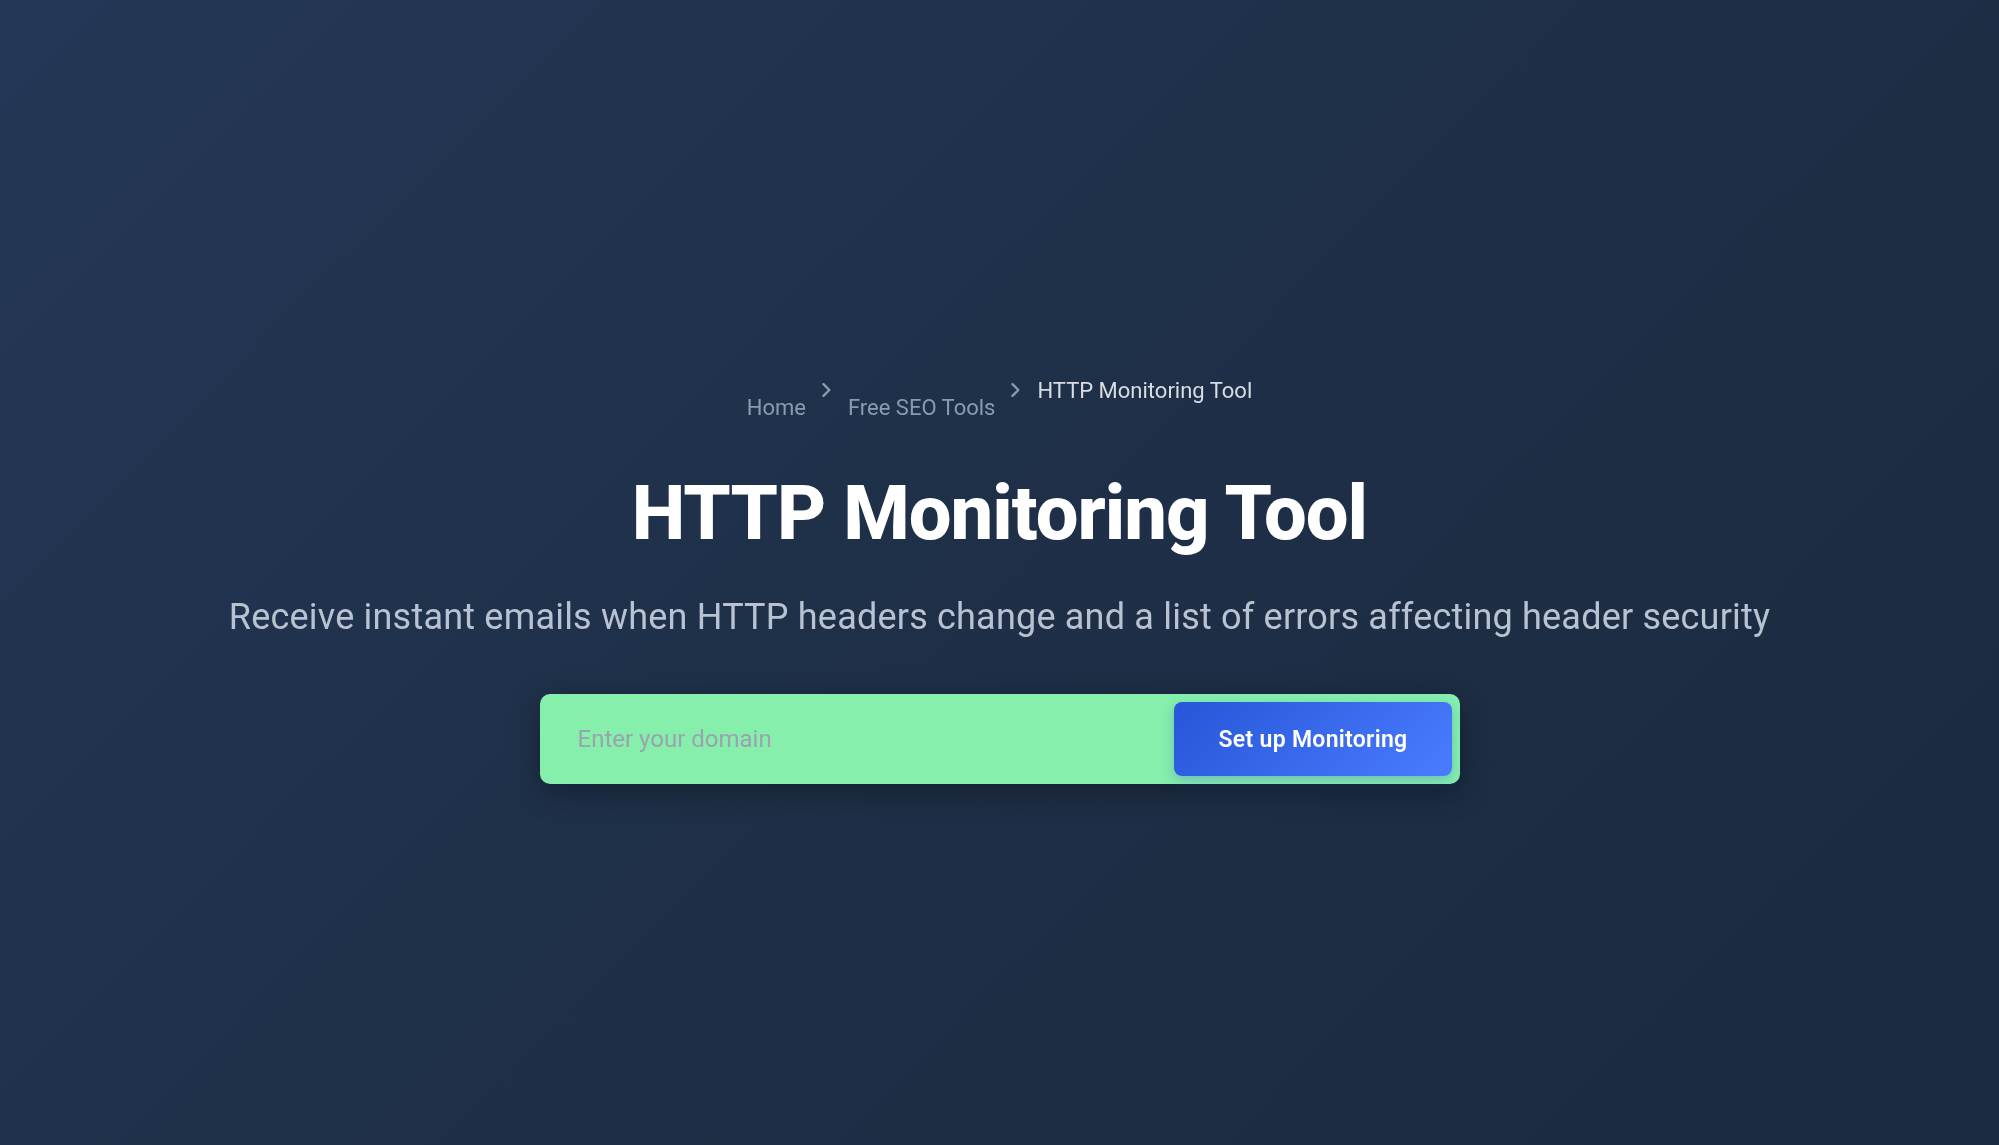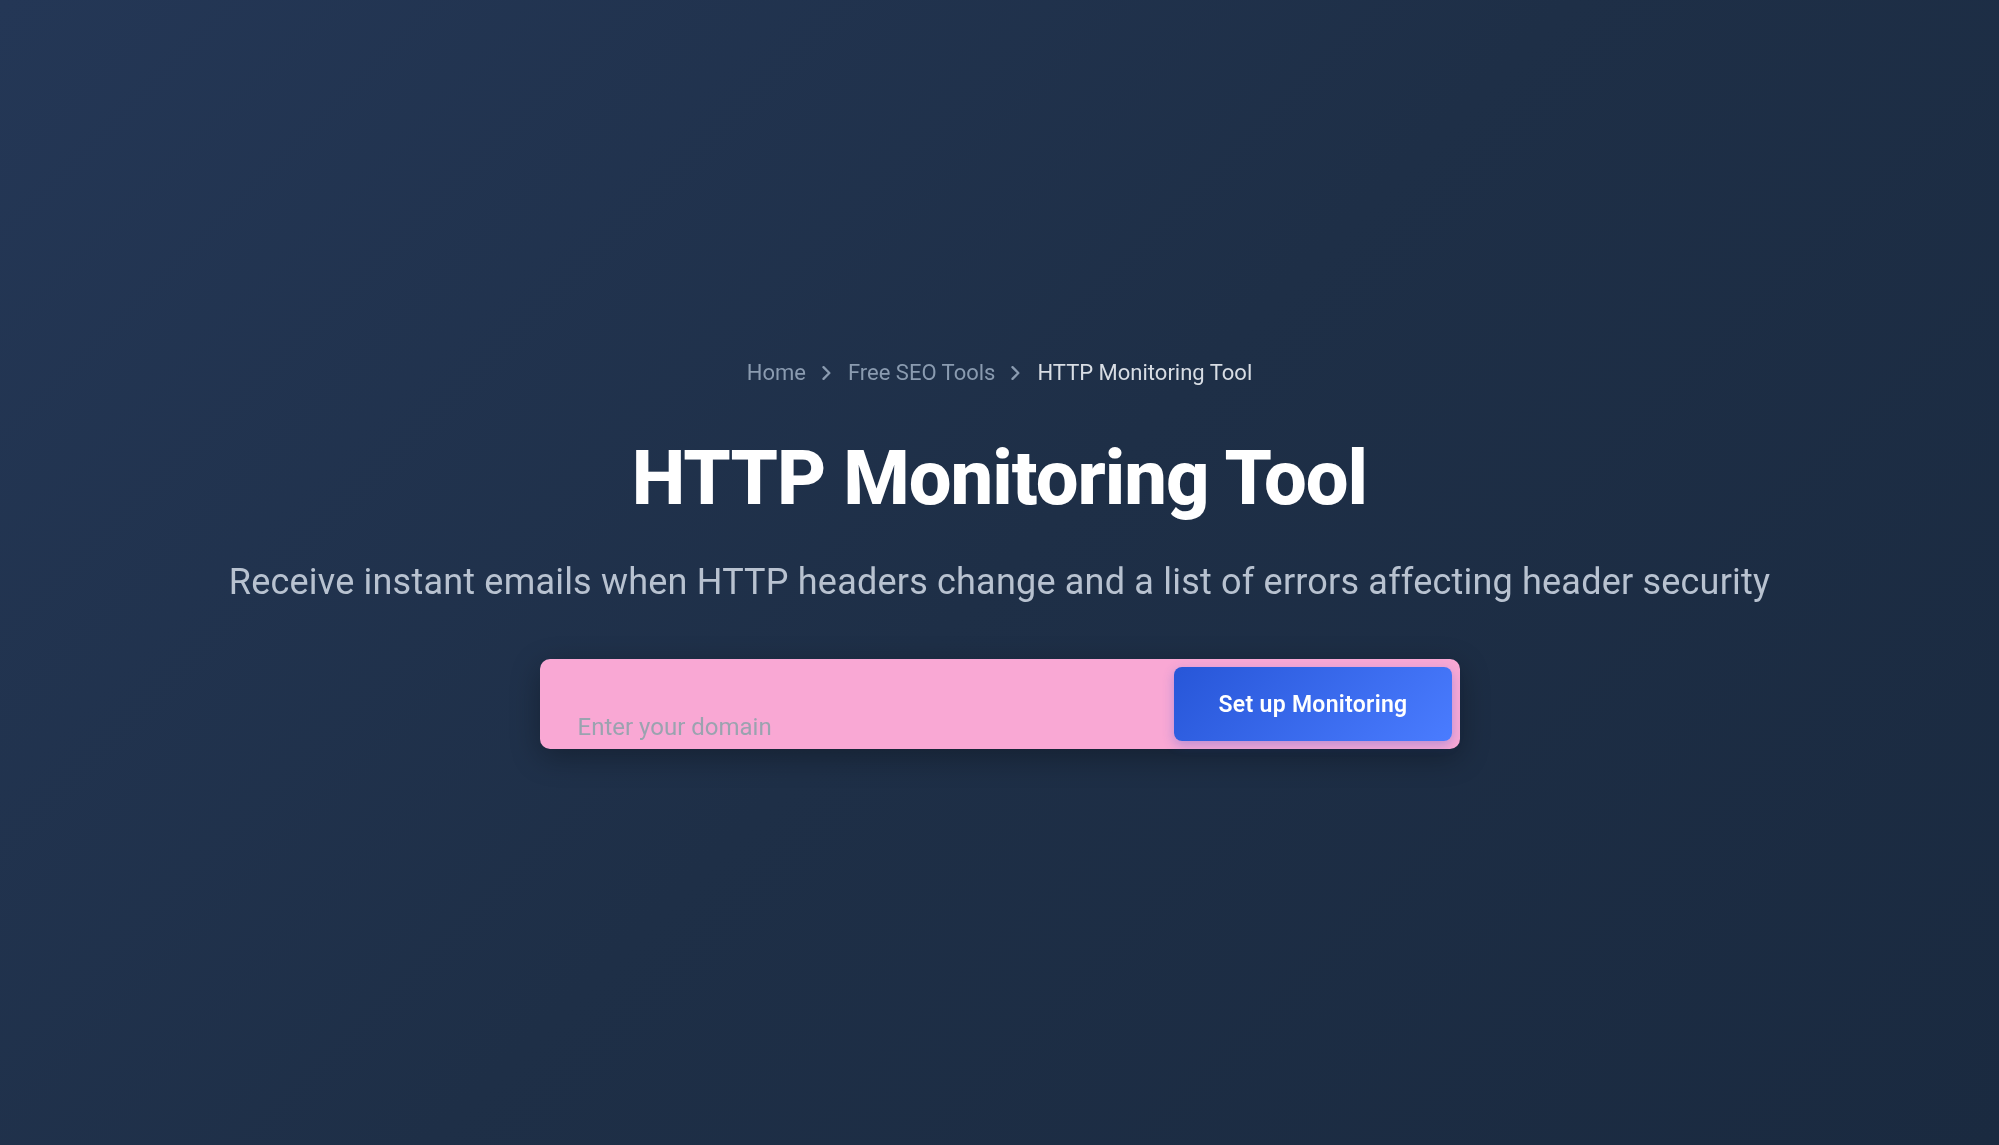--- a/index.html
+++ b/index.html
@@ -33,20 +33,21 @@
       gap: 16px;
       margin-bottom: 48px;
     }
 
     .breadcrumb-link {
       color: #8a9bb0;
       font-size: 22px;
       font-weight: 400;
       text-decoration: none;
       cursor: pointer;
+      margin-top: 35px;
     }
 
     .breadcrumb-current {
       color: #d8dde4;
       font-size: 22px;
       font-weight: 400;
     }
 
     .breadcrumb-chevron {
       color: #8a9bb0;
@@ -71,26 +72,26 @@
     .page-subtitle {
       color: #b8c2d0;
       font-size: 36px;
       font-weight: 400;
       text-align: center;
       margin-bottom: 56px;
       letter-spacing: 0.2px;
     }
 
     .search-container {
-      background: #f9a8d4;
+      background: #86efac;
       border-radius: 10px;
       width: 920px;
       height: 90px;
       display: flex;
-      align-items: flex-end;
+      align-items: center;
       padding: 8px 8px 8px 38px;
       box-shadow: 0 8px 30px rgba(0, 0, 0, 0.3);
     }
 
     .domain-input {
       flex: 1;
       border: none;
       outline: none;
       font-size: 24px;
       color: #333;

